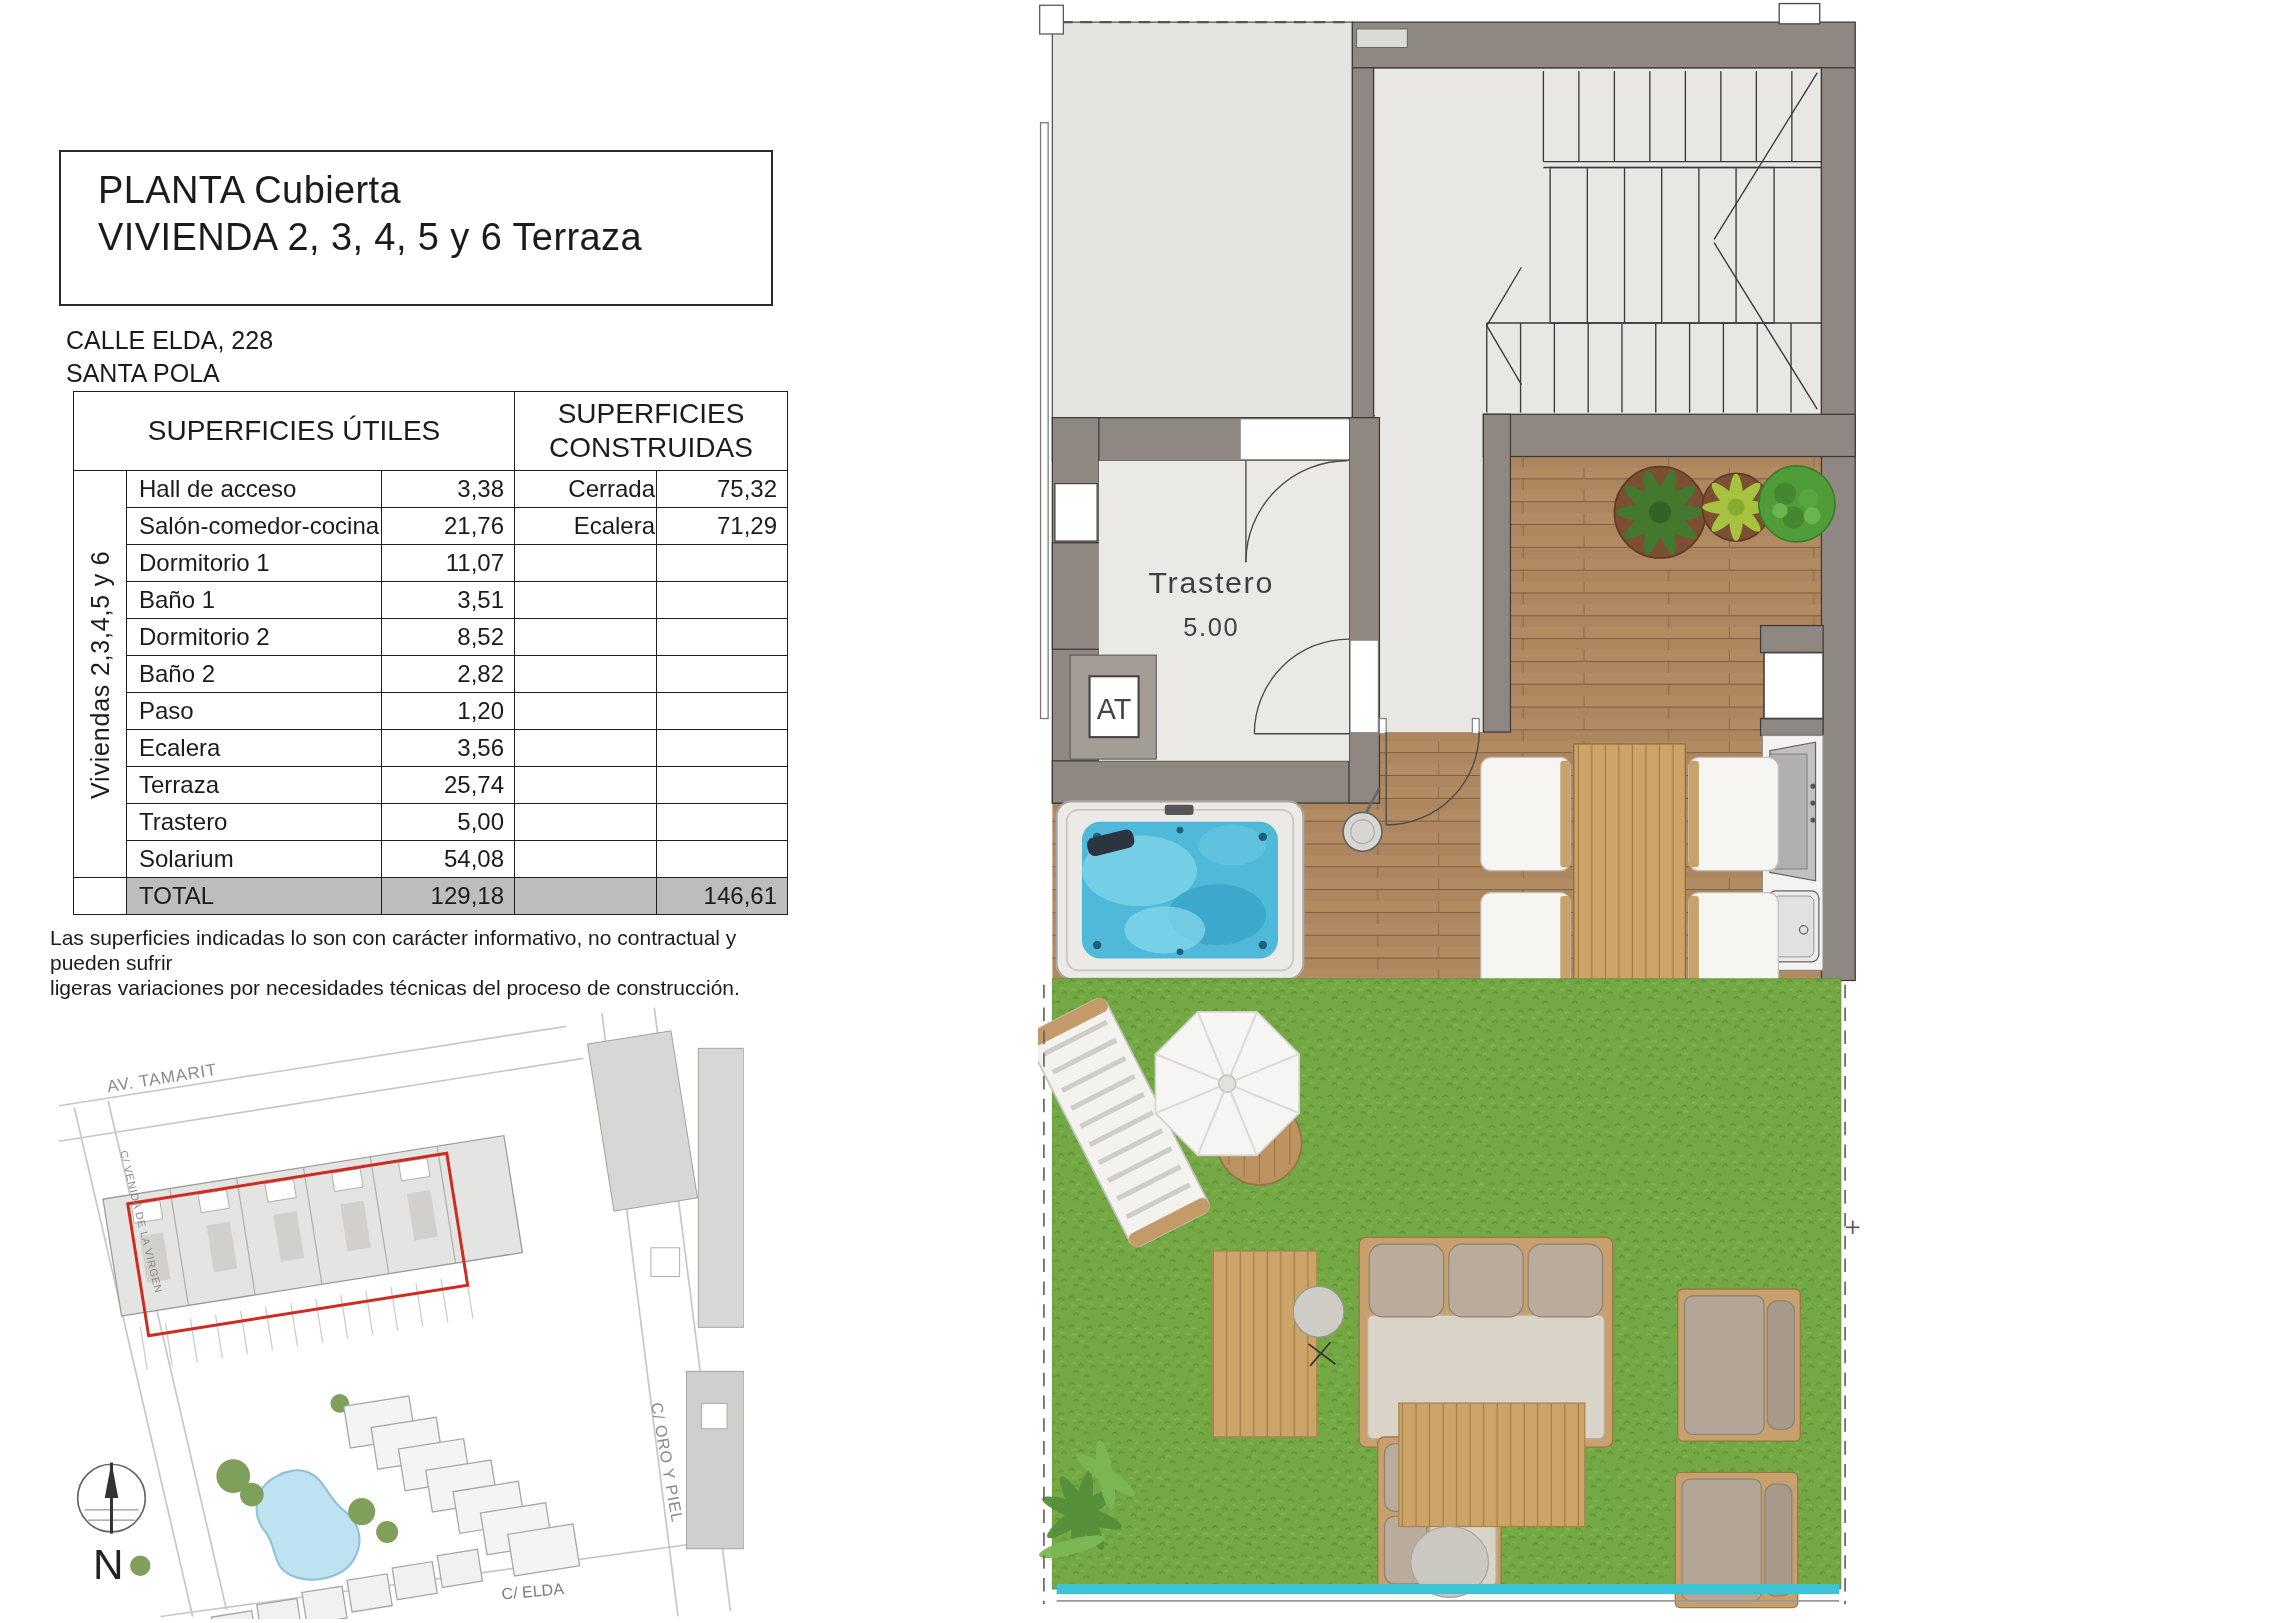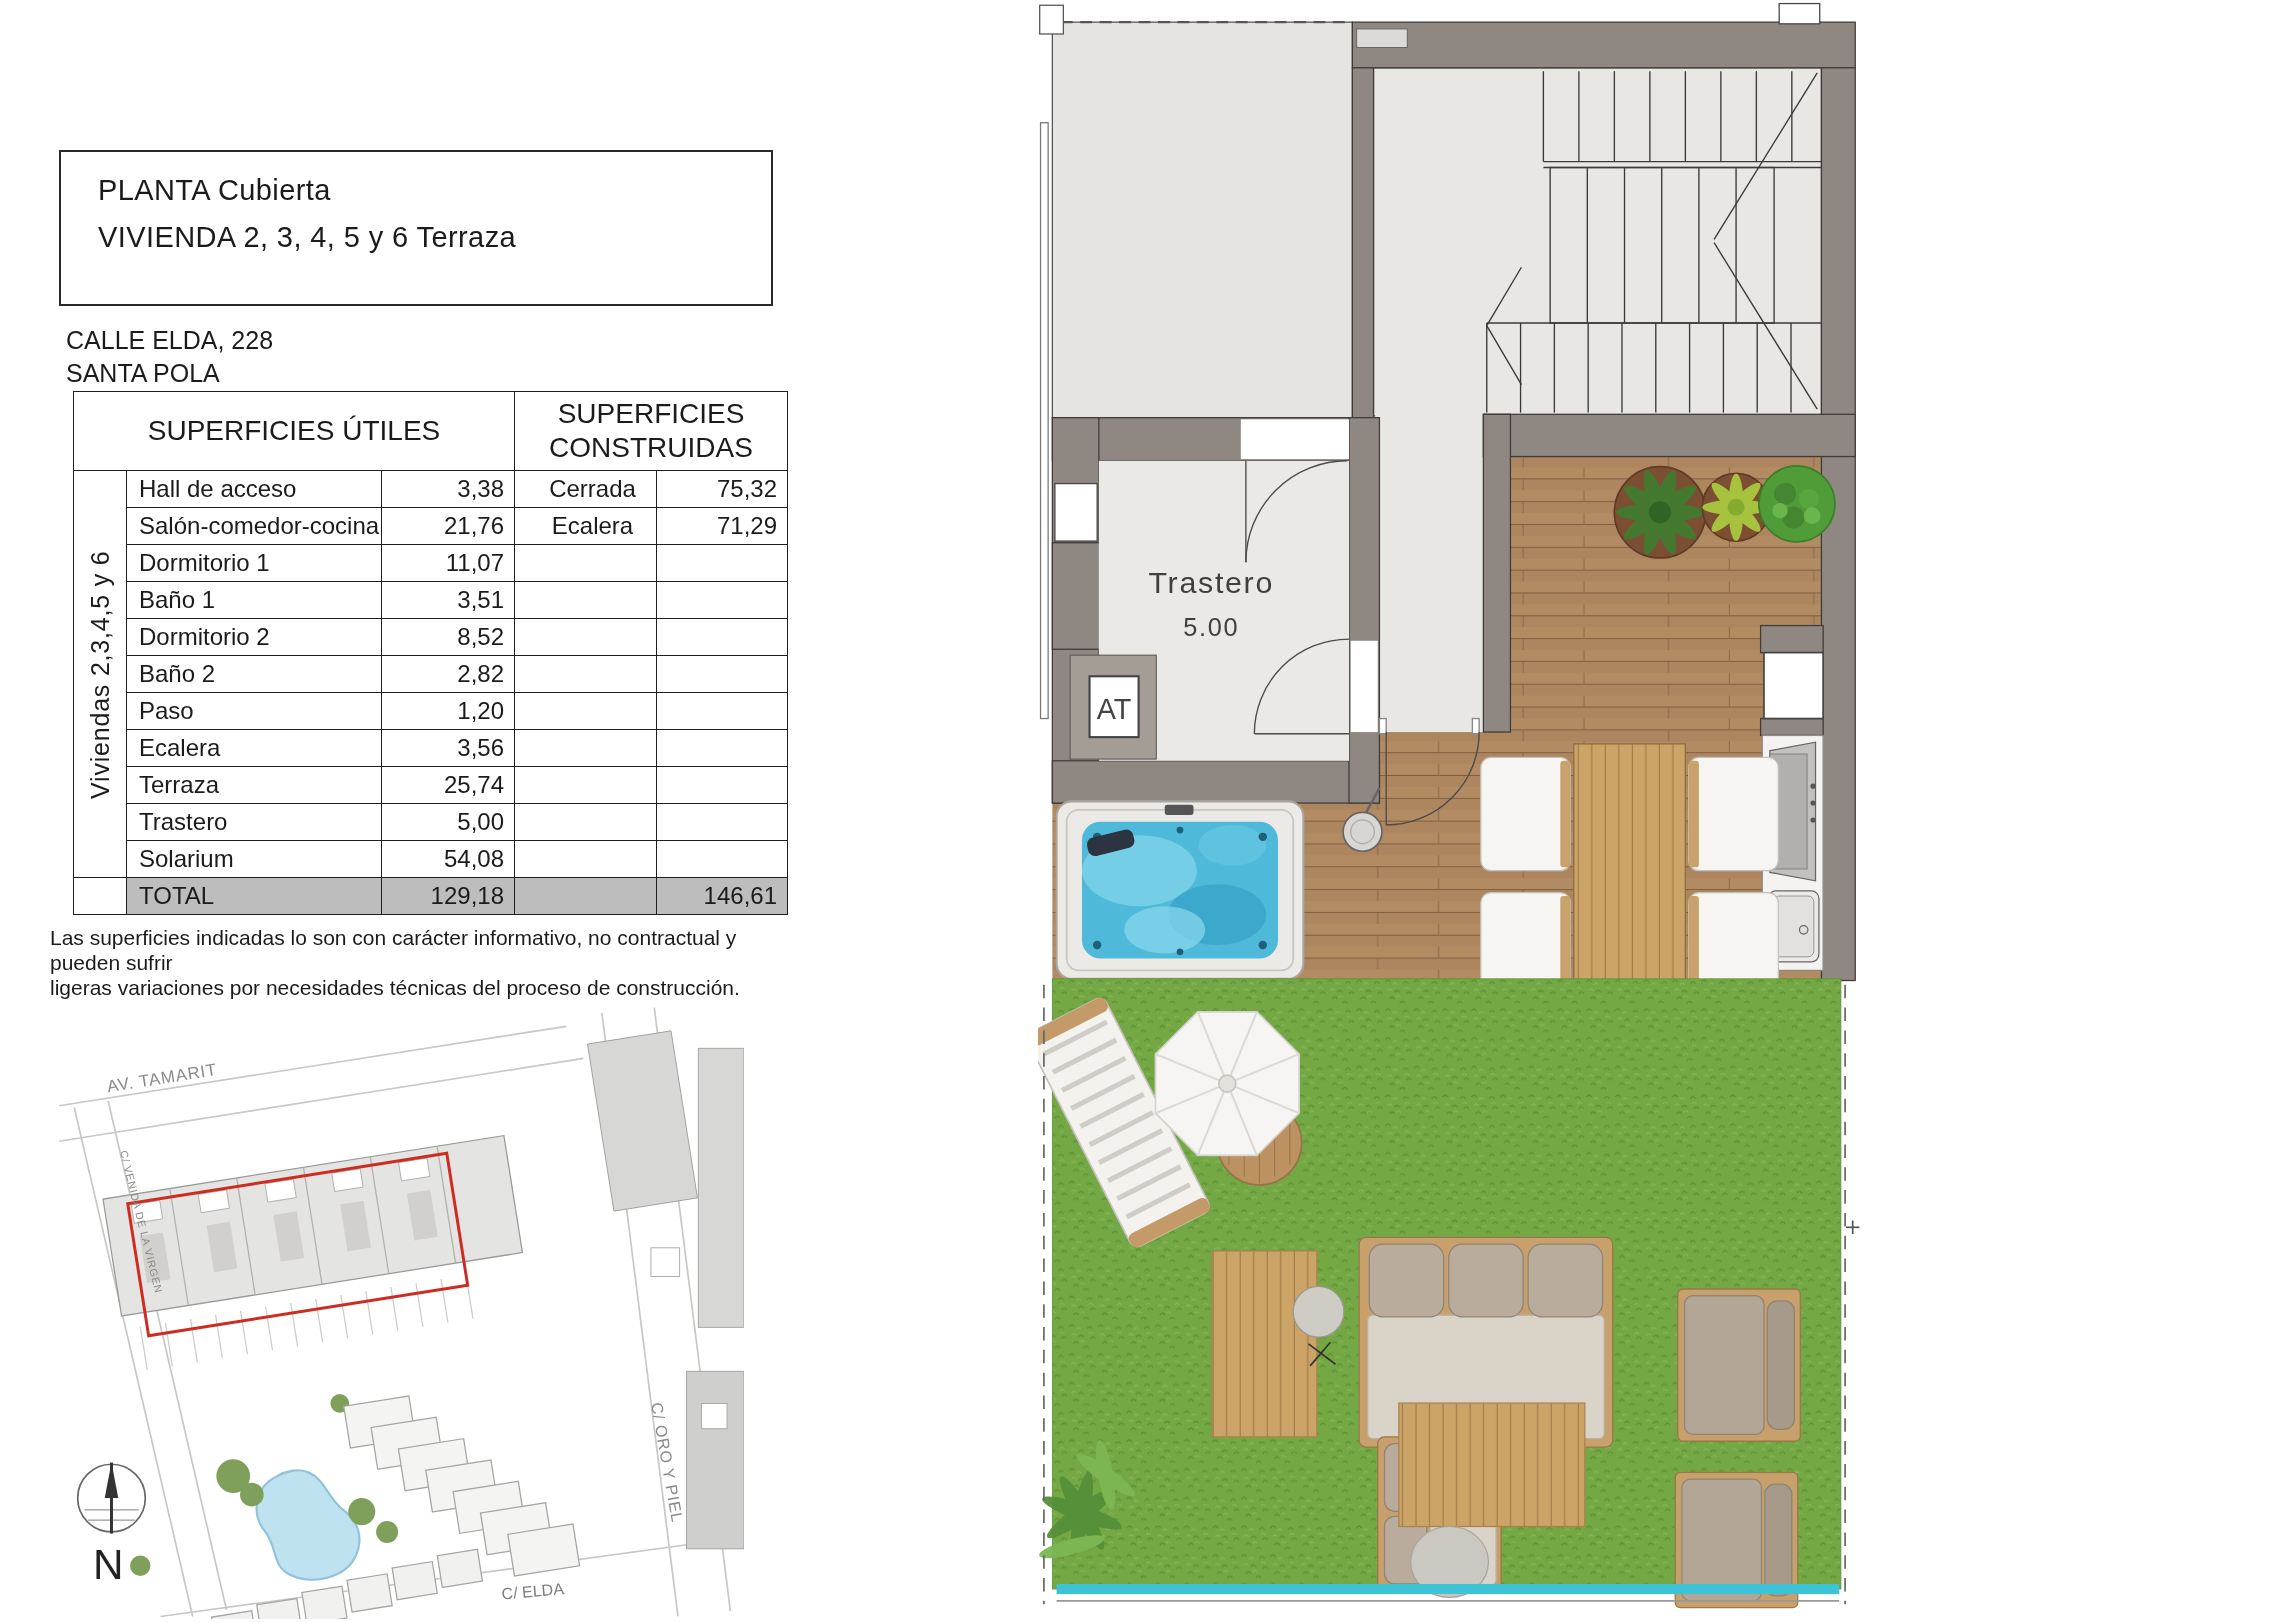--- a/index.html
+++ b/index.html
@@ -2,37 +2,37 @@
 <html style="font-size:13.5px"><head>
 <meta charset="utf-8">
 <title>Planta Cubierta</title>
 <style>
   html,body{margin:0;padding:0;background:#ffffff;}
   body{width:2295px;height:1623px;position:relative;font-family:"Liberation Sans",sans-serif;color:#1b1b1b;overflow:hidden;}
   .abs{position:absolute;}
 
   
   #title-box{left:59px;top:150px;width:714px;height:156px;border:2.5px solid #2a2a2a;background:#fff;box-sizing:border-box;padding:15px 0 0 37px;}
-  #title-box .t-line{font-size:29px;line-height:47px;letter-spacing:0.4px;}
+  #title-box .t-line{font-size:38px;line-height:47px;letter-spacing:0.4px;}
   #address{left:66px;top:324px;font-size:25px;line-height:33px;}
 
   #areas-table{left:73px;top:391px;border-collapse:collapse;table-layout:fixed;width:714px;}
   #areas-table td,#areas-table th{border:1.7px solid #1f1f1f;font-weight:normal;box-sizing:border-box;overflow:hidden;white-space:nowrap;}
   #areas-table th{font-size:28px;text-align:center;}
   #areas-table .hdr{height:79px;}
   #areas-table .hdr-right{white-space:normal;line-height:34px;padding:0 5px;}
   #areas-table td{height:37px;font-size:24px;}
   .c-rot{width:53px;}
   .c-name{width:255px;}
   .c-val{width:133px;}
   .c-cname{width:142px;}
   .c-cval{width:131px;}
   td.name{padding-left:12px;text-align:left;}
   td.val{padding-right:10px;text-align:right;}
-  td.cname{padding-left:15px;text-align:center;}
+  td.cname{padding-left:15px;text-align:right;}
   .rot-cell div{writing-mode:vertical-rl;transform:rotate(180deg);font-size:25px;letter-spacing:0.8px;margin:0 auto;height:397px;text-align:center;}
   tr.total td{background:#bdbdbd;}
   tr.total td.blank{background:#ffffff;}
 
   #disclaimer{left:50px;top:925px;width:702px;font-size:21px;line-height:25px;}
 
   
   #site-map{left:59px;top:1006px;}
   #plan{left:1038px;top:0px;}
   text{font-family:"Liberation Sans",sans-serif;}

